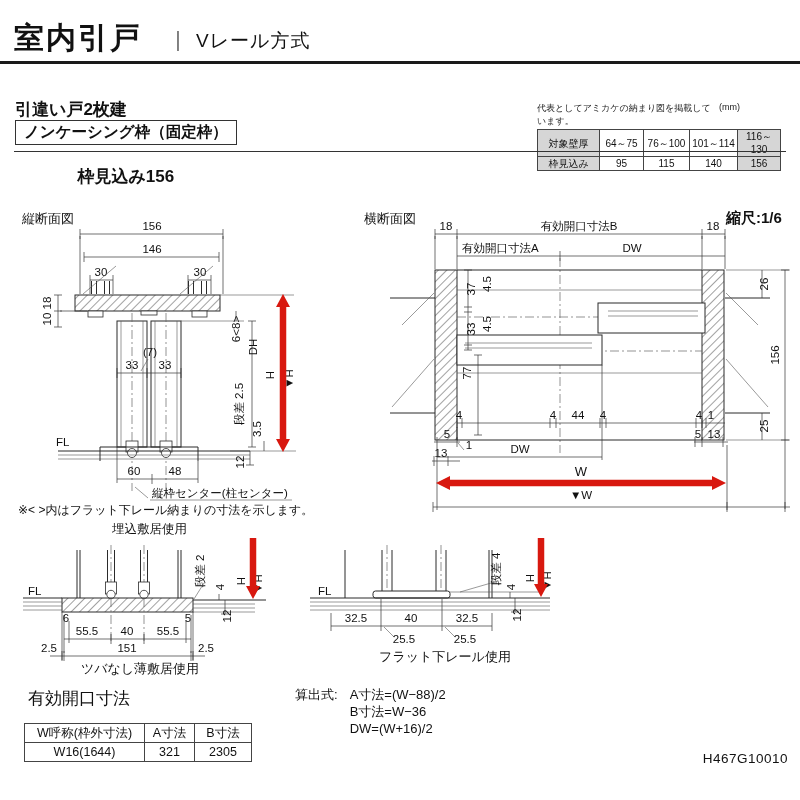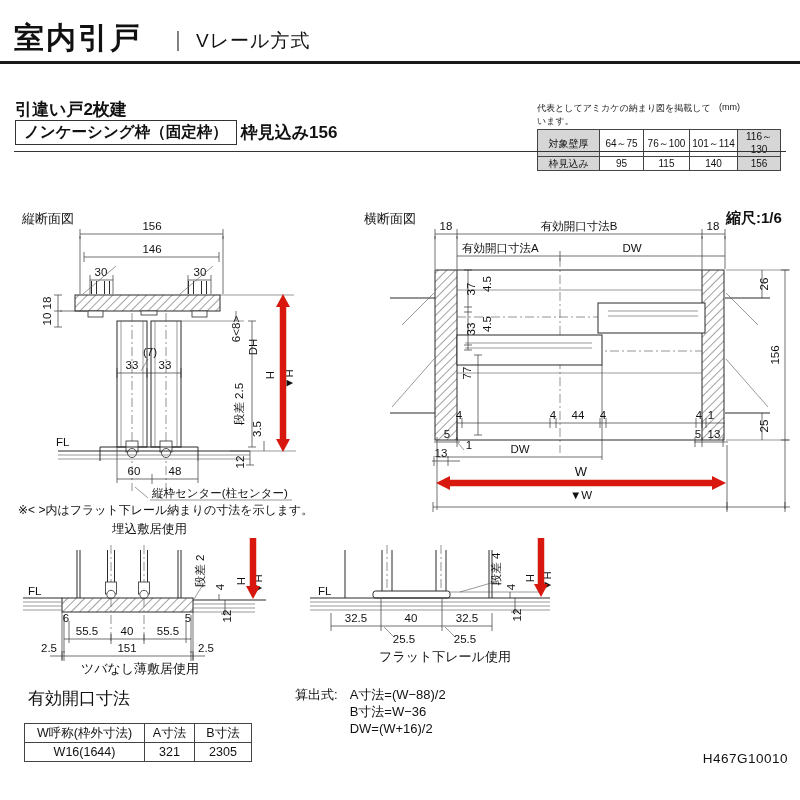--- a/index.html
+++ b/index.html
@@ -7,21 +7,21 @@
        font-family:"Liberation Sans","DejaVu Sans",sans-serif;color:#111;}
   .abs{position:absolute;}
   
   .h-title{left:14px;top:18px;font-size:30px;font-weight:900;letter-spacing:2px;}
   .h-sep{left:168px;top:26px;font-size:20px;color:#333;}
   .h-sub{left:196px;top:28px;font-size:19px;letter-spacing:1px;}
   .rule-thick{left:0;top:61px;width:800px;height:3px;background:#1a1a1a;}
   .rule-thin{left:14px;top:151px;width:772px;height:1px;background:#333;}
   
   .sh1{left:15px;top:98px;font-size:17px;font-weight:700;}
-  .sh-row{left:15px;top:120px;display:flex;align-items:center;gap:4px;}
+  .sh-row{left:15px;top:120px;display:flex;align-items:center;gap:20px;flex-direction:column;}
   .sh-box{border:1.5px solid #333;padding:1px 8px;font-size:15.5px;font-weight:700;}
   .sh-depth{font-size:17px;font-weight:700;}
   
   .spec{left:537px;top:102px;width:203px;font-size:9px;}
   .spec .note-row{display:flex;justify-content:space-between;margin-bottom:1px;color:#222;}
   .spec table{border-collapse:collapse;width:100%;table-layout:fixed;font-size:10px;}
   .spec td{border:1px solid #444;text-align:center;padding:0;height:13px;line-height:13px;}
   .spec td.shade{background:#d6d6d6;}
   
   .note1{left:18px;top:502px;font-size:12px;}

